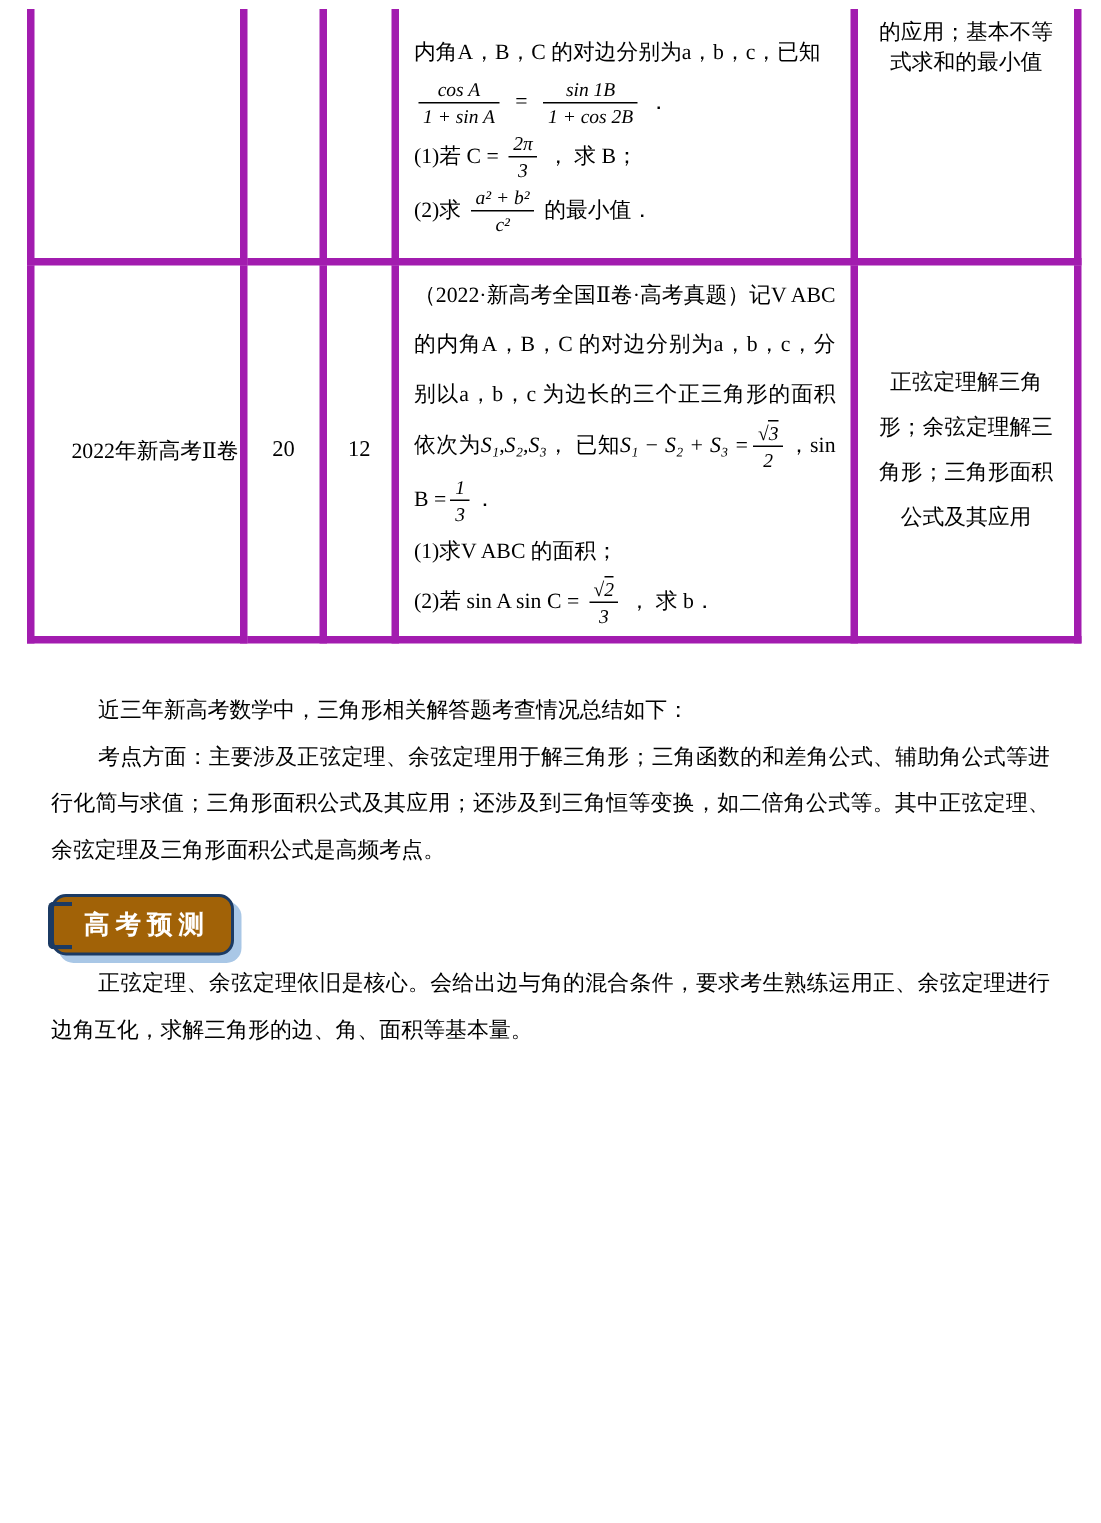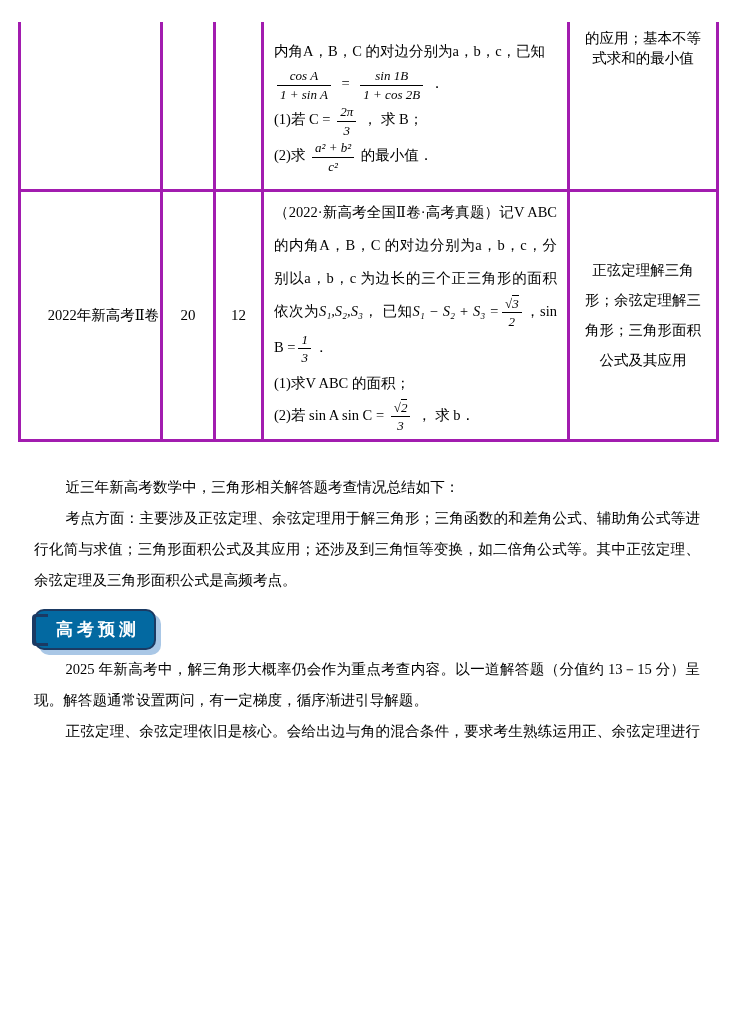--- a/index.html
+++ b/index.html
@@ -1,28 +1,28 @@
 <!DOCTYPE html>
 <html><head>
 <meta charset="utf-8">
 <style>
   html,body { margin:0; padding:0; background:#ffffff; }
   .page {
-    position:relative; width:734px; height:729px; margin:16px auto;
+    position:relative; width:734px; height:729px; margin:0 auto;
     background:#ffffff; color:#000;
     font-family:"Liberation Serif","DejaVu Serif",serif;
     overflow:hidden;
   }
 
   
   table.exam {
     border-collapse:collapse; table-layout:fixed;
     width:698px; margin:6px 0 0 18px;
   }
-  table.exam td { border:3px solid #a21caf; }
+  table.exam td { border:5px solid #a21caf; }
   tr.r1 td { border-top:none; }
   tr.r1 { height:168px; }
   tr.r2 { height:214px; }
   td.c-exam { text-align:right; vertical-align:middle; font-size:14.5px; }
   td.c-num  { text-align:center; vertical-align:middle; font-size:15px; }
   td.c-q    { vertical-align:middle; padding:4px 10px; font-size:14.5px; }
   td.c-pts  { text-align:center; font-size:14.5px; padding:6px 8px; line-height:20px; }
   tr.r1 td.c-pts { vertical-align:top; }
   tr.r2 td.c-pts { vertical-align:middle; line-height:30px; }
 
@@ -45,21 +45,21 @@
     line-height:31px; text-align:justify;
   }
   .p1 { margin-top:30px; }
 
   
   .badge-row { position:relative; margin-left:34px; height:48px; display:flex; align-items:center; }
   .badge-row.b1 { margin-top:10px; }
   .badge-row.b2 { margin-top:26px; }
   .badge {
     position:relative; z-index:2; display:inline-block;
-    background:#0369a1; border:2px solid #1b3a63; color:#ffffff;
+    background:#a16207; border:2px solid #1b3a63; color:#ffffff;
     font-weight:700; font-size:17px; letter-spacing:4px;
     padding:7px 14px 7px 20px; border-radius:10px;
     box-shadow:5px 5px 0 #a9c7e6;
     font-family:"Liberation Sans","DejaVu Sans",sans-serif;
   }
   .clip {
     position:absolute; left:-2px; top:50%; transform:translateY(-50%);
     z-index:3; width:13px; height:26px;
     border:3px solid #1b3a63; border-right:none;
     border-radius:4px 0 0 4px; background:transparent;
@@ -143,21 +143,20 @@
     </table>
 
   <p class="p p1">近三年新高考数学中，三角形相关解答题考查情况总结如下：</p>
   <p class="p">考点方面：主要涉及正弦定理、余弦定理用于解三角形；三角函数的和差角公式、辅助角公式等进行化简与求值；三角形面积公式及其应用；还涉及到三角恒等变换，如二倍角公式等。其中正弦定理、余弦定理及三角形面积公式是高频考点。</p>
 
   <div class="badge-row b1">
     <span class="badge">高考预测</span>
     <span class="clip"></span>
   </div>
 
-  <p class="p">2025 年新高考中，解三角形大概率仍会作为重点考查内容。以一道解答题（分值约 13－15 分）呈现。解答题通常设置两问，有一定梯度，循序渐进引导解题。</p>
   <p class="p">正弦定理、余弦定理依旧是核心。会给出边与角的混合条件，要求考生熟练运用正、余弦定理进行边角互化，求解三角形的边、角、面积等基本量。</p>
 
 
   <div class="h-num">1. 正弦定理</div>
   <div class="h-sub">（1）基本公式：</div>
 
   <div class="page-num">2/16</div>
   <div class="smudge"></div>
 
 </div>

